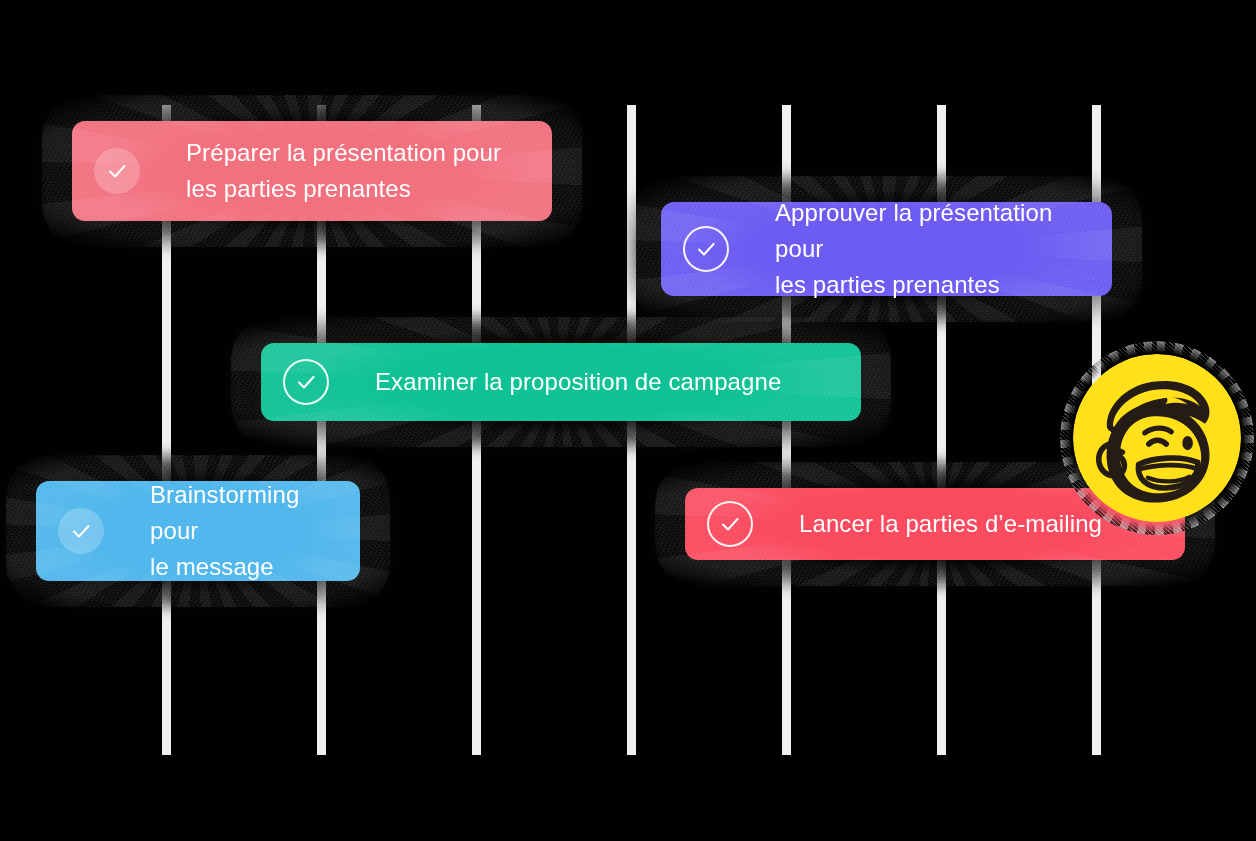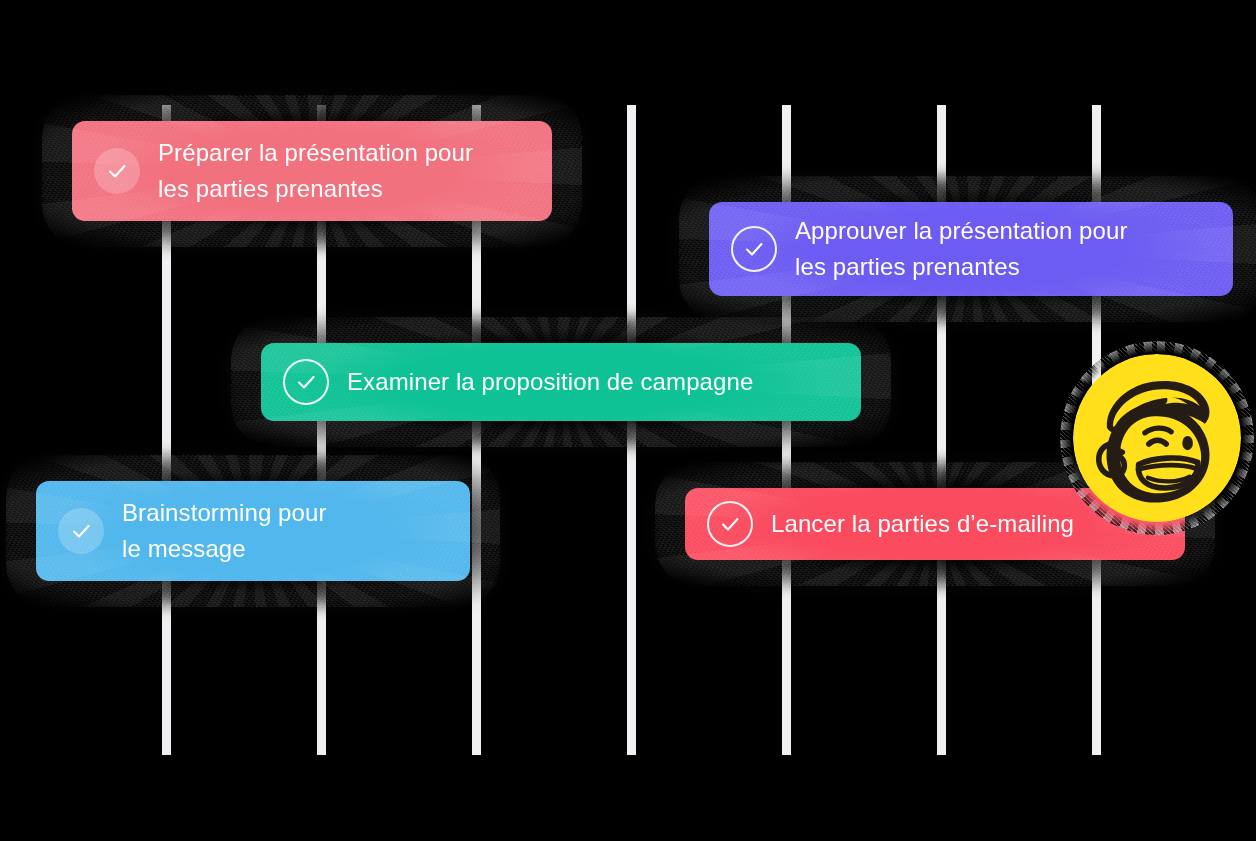--- a/index.html
+++ b/index.html
@@ -42,20 +42,21 @@
   
   .card {
     position: absolute;
     z-index: 3;
     display: flex;
     align-items: center;
     box-sizing: border-box;
     border-radius: 13px;
     padding: 0 22px;
     color: #ffffff;
+    gap: 28px;
   }
   
   .card::before {
     content: "";
     position: absolute;
     left: -30px;
     right: -30px;
     top: -26px;
     bottom: -26px;
     border-radius: 42px;
@@ -117,23 +118,23 @@
     line-height: 36px;
     letter-spacing: 0.1px;
     font-weight: 400;
     white-space: pre-line;
     color: #ffffff;
   }
   .card.two-line .card-label { max-width: 430px; }
 
   
   #card-prepare   { left: 72px;  top: 121px; width: 480px; height: 100px; }
-  #card-approve   { left: 661px; top: 202px; width: 524px; height: 94px; margin-left: 48px;  }
+  #card-approve   { left: 661px; top: 202px; width: 451px; height: 94px;  }
   #card-review    { left: 261px; top: 343px; width: 600px; height: 78px;  }
-  #card-brainstorm{ left: 36px;  top: 481px; width: 434px; height: 100px; }
+  #card-brainstorm{ left: 36px;  top: 481px; width: 324px; height: 100px; }
   #card-launch    { left: 685px; top: 488px; width: 500px; height: 72px;  }
   #card-finalize  { left: 513px; top: 645px; width: 508px; height: 73px;  }
 
   
   #mailchimp-badge {
     position: absolute;
     left: 1073px;
     top: 354px;
     width: 168px;
     height: 168px;

